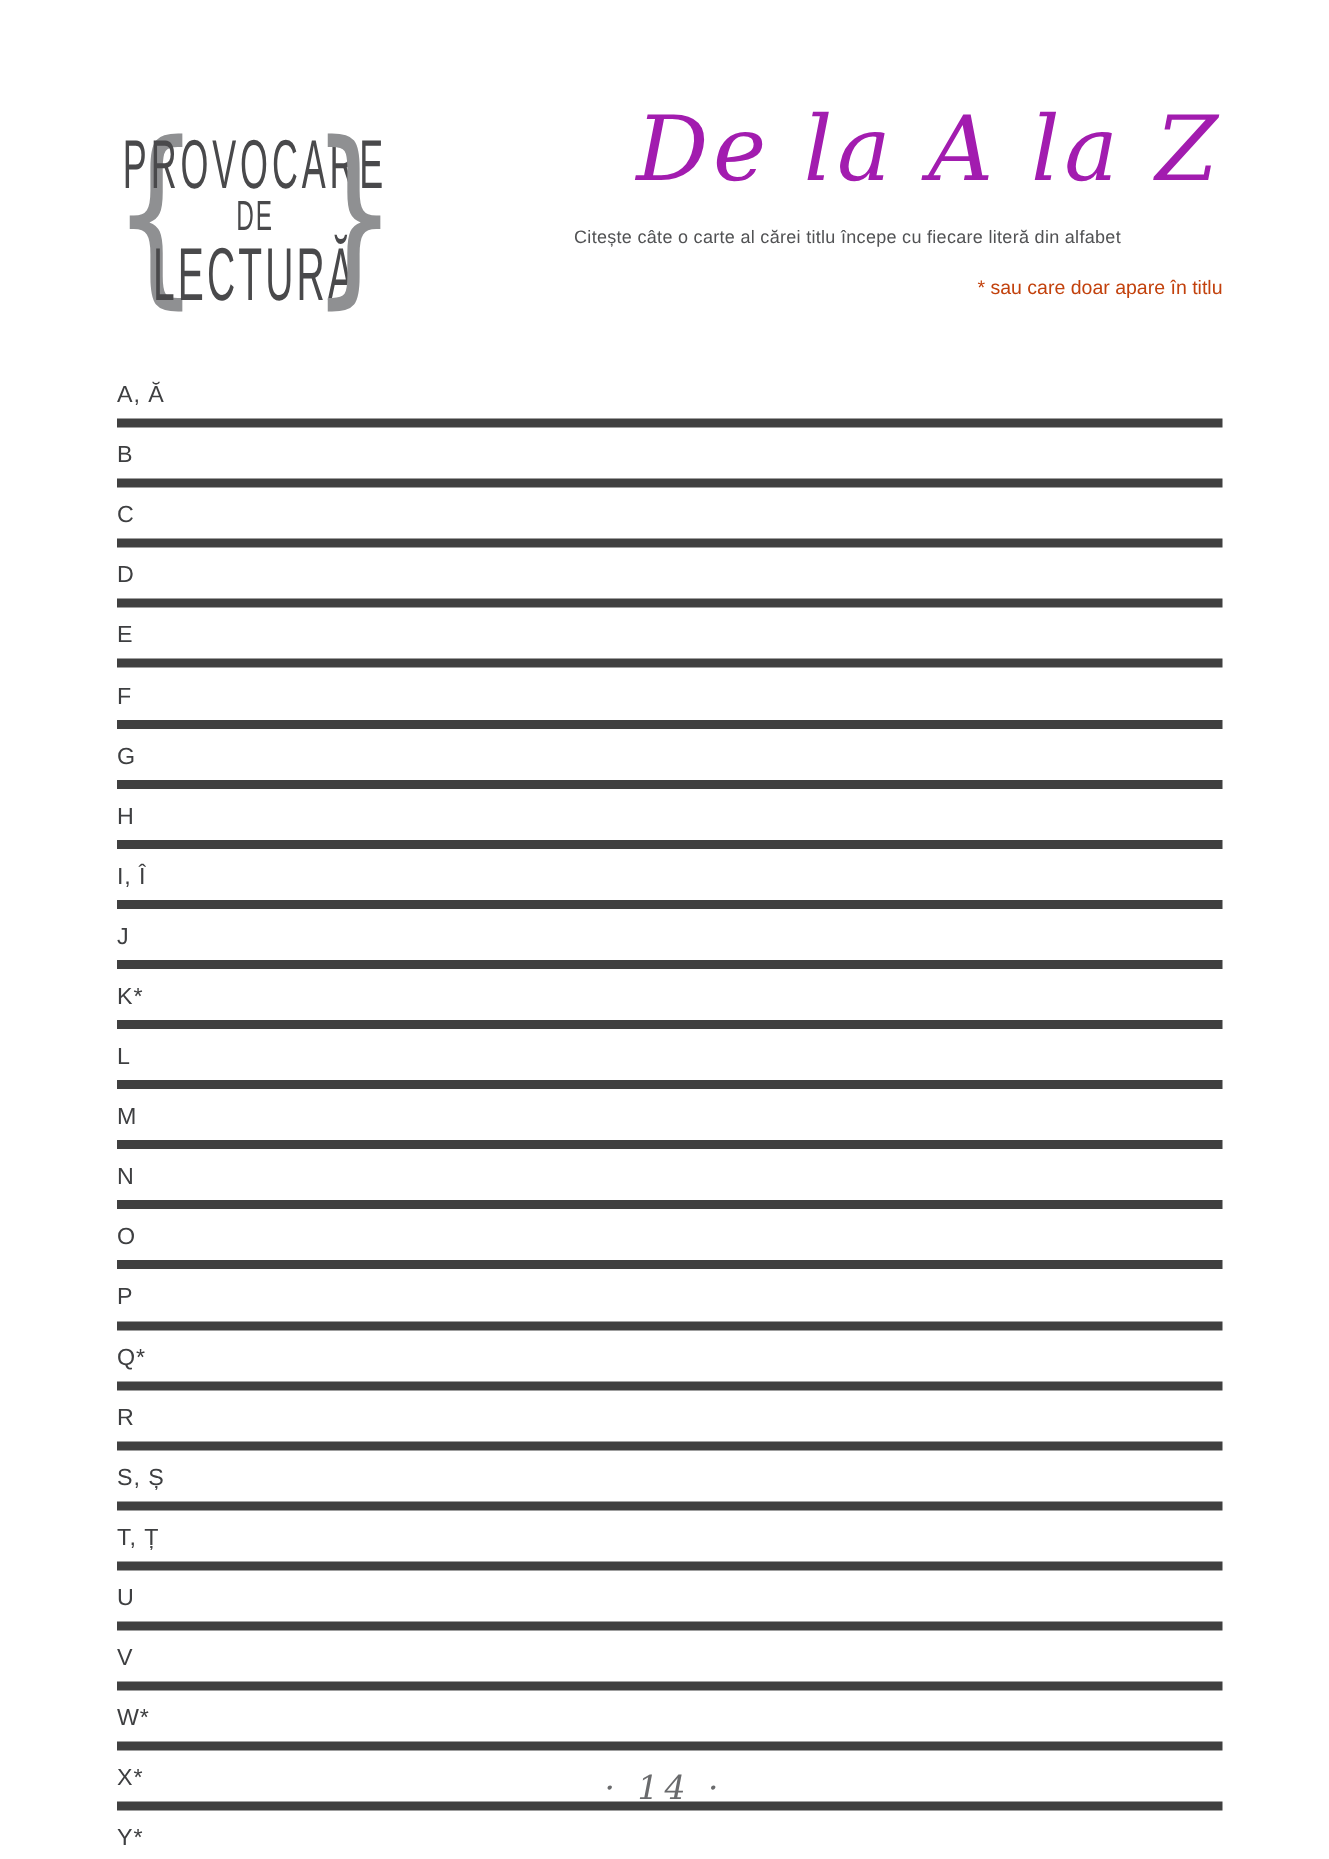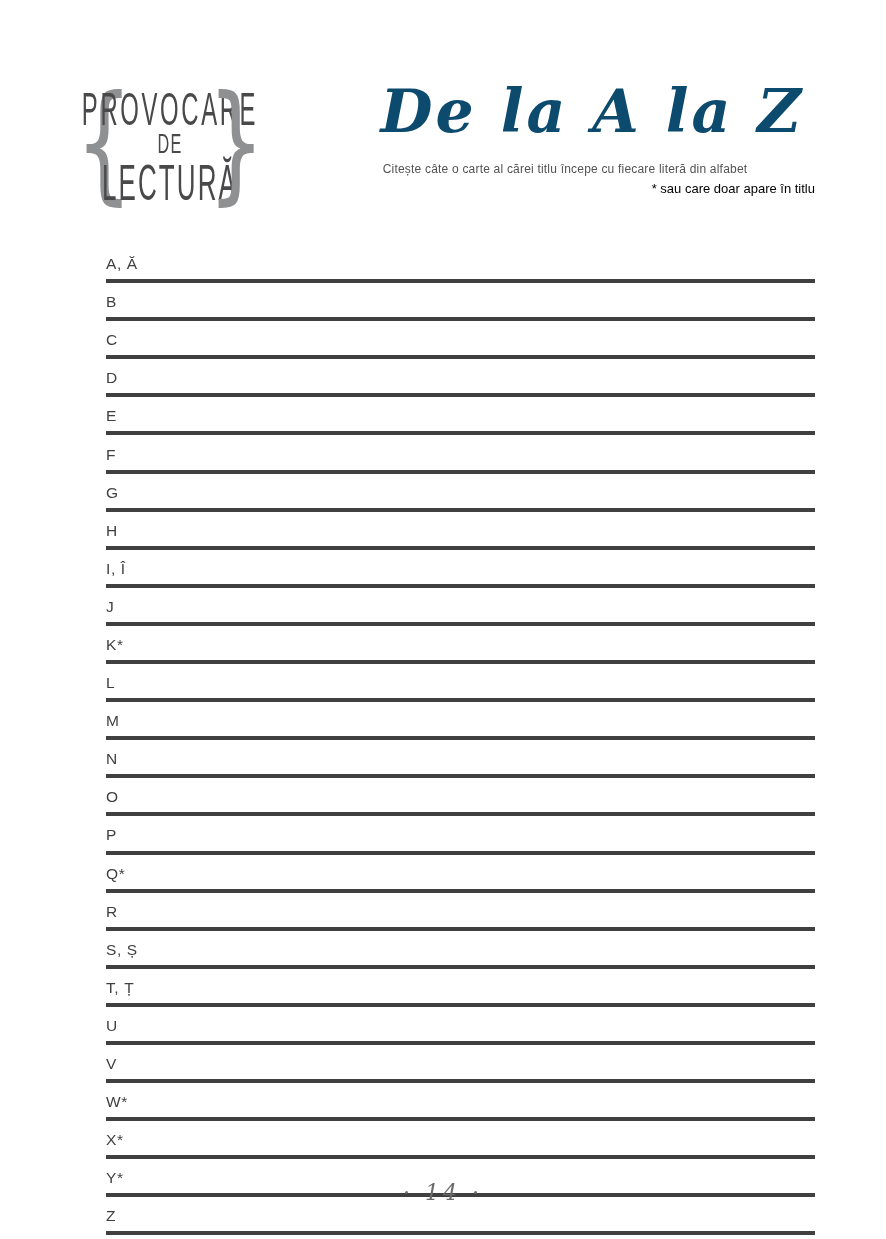--- a/index.html
+++ b/index.html
@@ -33,56 +33,55 @@
   }
   .logo-l1 { top: 12px; font-size: 46px; letter-spacing: 5px; transform: translateX(-50%) scaleX(0.52); }
   .logo-l2 { top: 56px; font-size: 28px; letter-spacing: 2px; transform: translateX(-50%) scaleX(0.58); }
   .logo-l3 { top: 84px; font-size: 50px; letter-spacing: 4px; transform: translateX(-50%) scaleX(0.52); }
 
   
   .head-right {
     position: absolute; left: 315px; top: 66px; width: 500px;
   }
   .title {
-    margin: 11px;
+    margin: 0;
     font-family: "DejaVu Serif", serif;
     font-style: italic;
-    font-weight: 700;
+    font-weight: 400;
     font-size: 60px;
     line-height: 1.15;
-    color: #0c4a6e;
+    color: #a21caf;
     text-align: right;
     letter-spacing: 3px;
     white-space: nowrap;
   }
   .subtitle {
     margin: 16px 0 0;
     font-size: 12px;
     color: #515254;
     text-align: center;
     letter-spacing: 0.2px;
     white-space: nowrap;
   }
   .note {
-    margin: 5px 0 0;
+    margin: 19px 0 0;
     font-size: 13px;
-    color: #000000;
+    color: #c2410c;
     text-align: right;
   }
 
   
   .rows {
     position: absolute; left: 78px; top: 245px; width: 737px;
   }
   .row {
     height: 34.1px;
-    border-bottom: 4px solid #404040;
+    border-bottom: 6px solid #404040;
     display: flex;
     align-items: center;
-    margin-left: 28px;
   }
   .letter {
     font-size: 15.5px;
     color: #3e3f41;
     letter-spacing: 0.6px;
     padding-top: 4px;
   }
 
   
   .pagenum {

